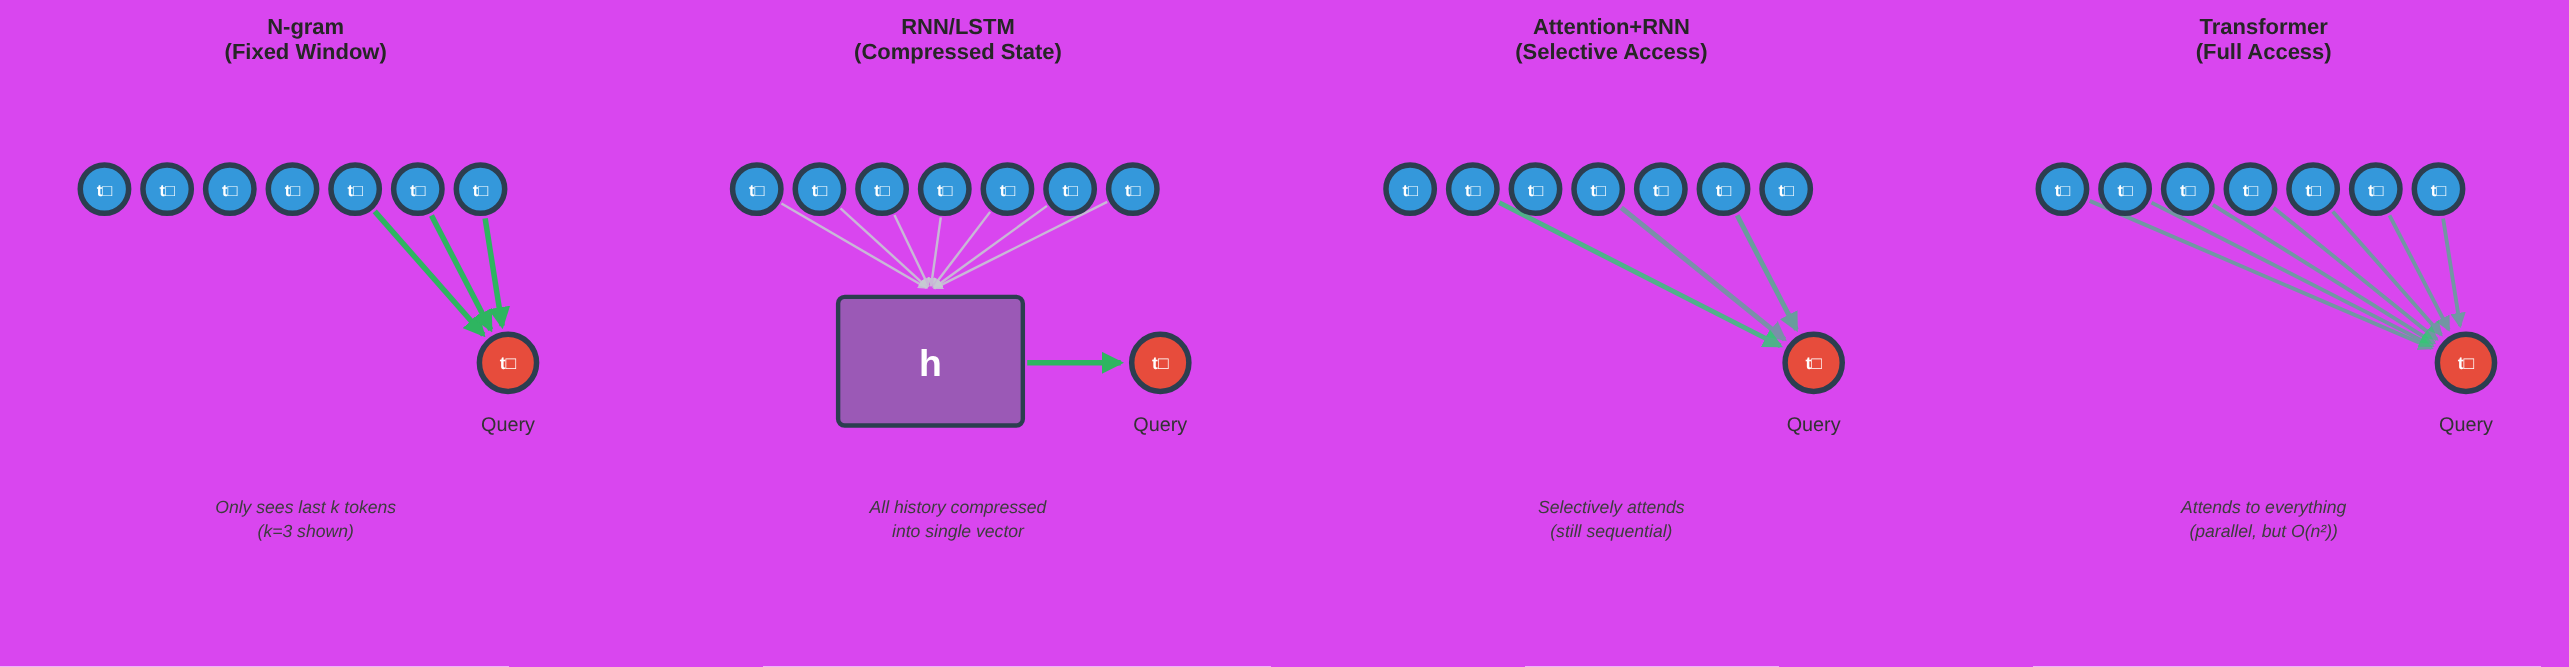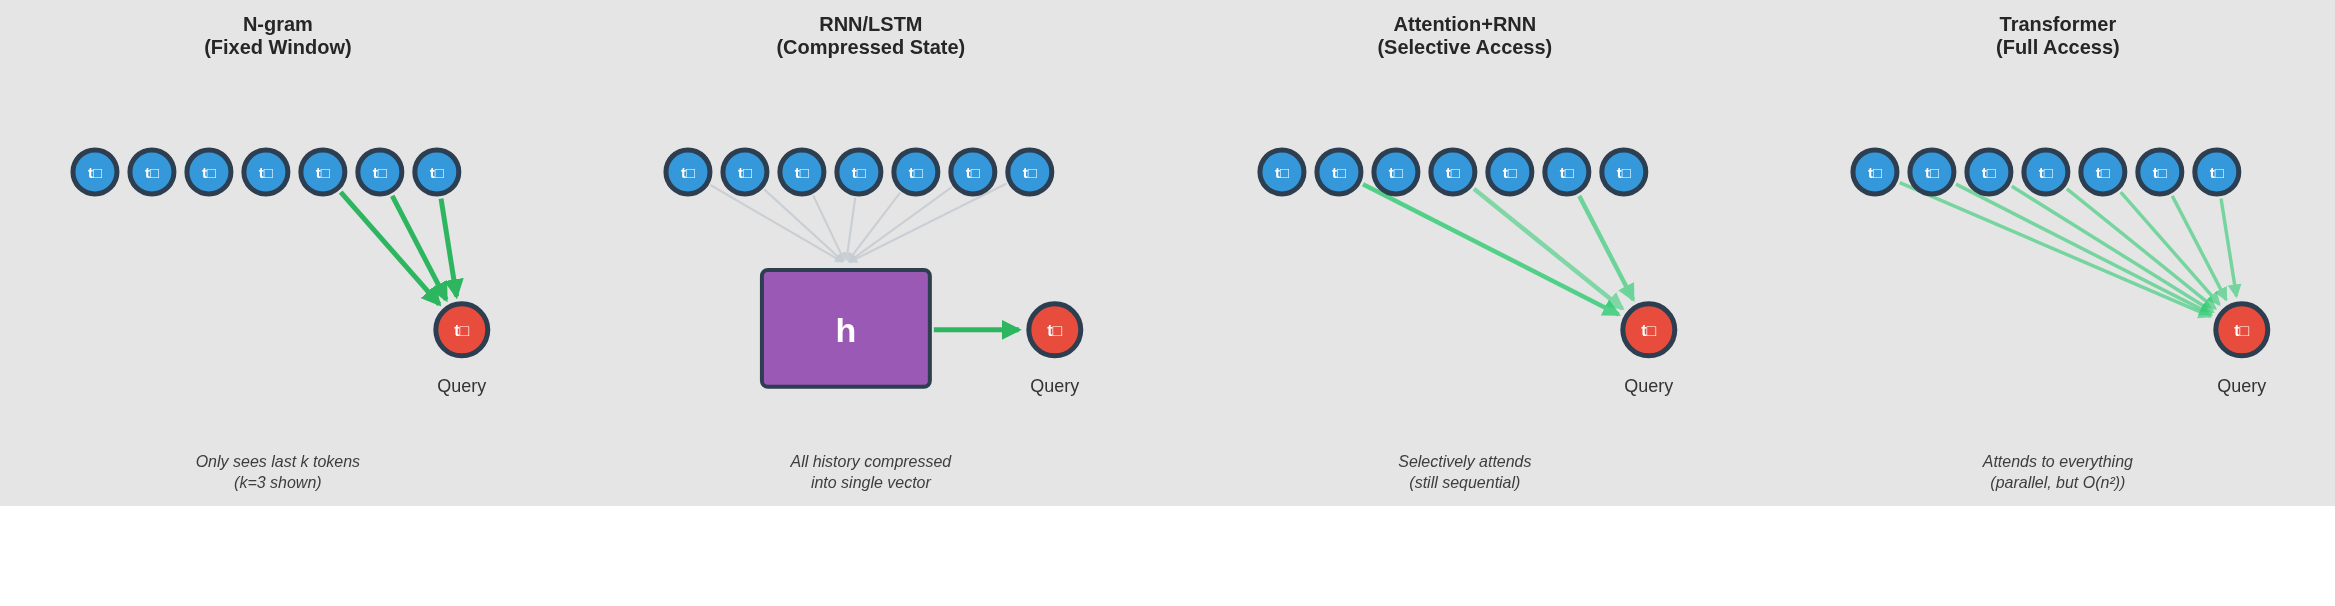--- a/index.html
+++ b/index.html
@@ -1,16 +1,16 @@
 <!DOCTYPE html>
 <html><head>
 <meta charset="utf-8">
 <style>
   html,body{margin:0;padding:0;background:#ffffff;}
-  #figure{width:2335px;height:506px;background:#e5e5e5;display:flex;overflow:hidden;}
+  #figure{width:2335px;height:606px;background:#d946ef;display:flex;overflow:hidden;}
   .panel{width:583.75px;height:606px;flex:0 0 583.75px;position:relative;}
   .panel svg{display:block;width:100%;height:100%;}
   text{font-family:"Liberation Sans","DejaVu Sans",sans-serif;}
 </style>
 </head>
 <body>
 
 <div id="figure">
 
 <div class="panel">

